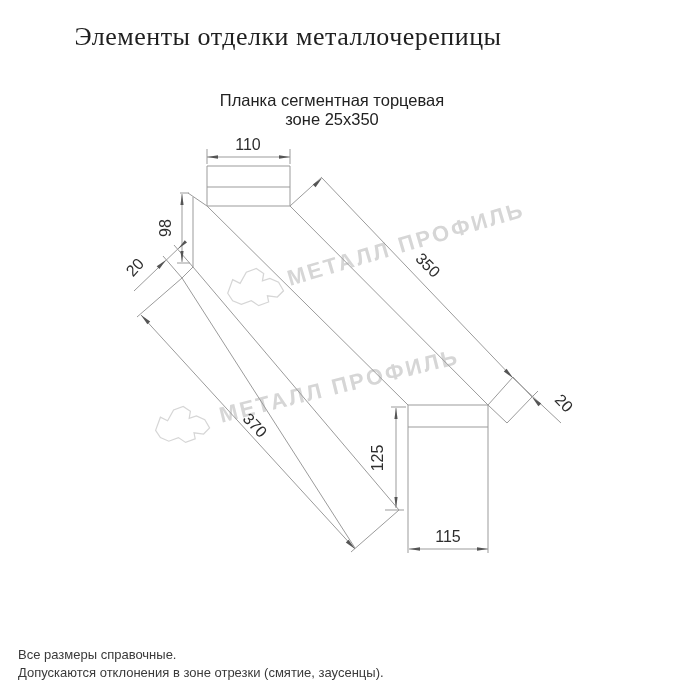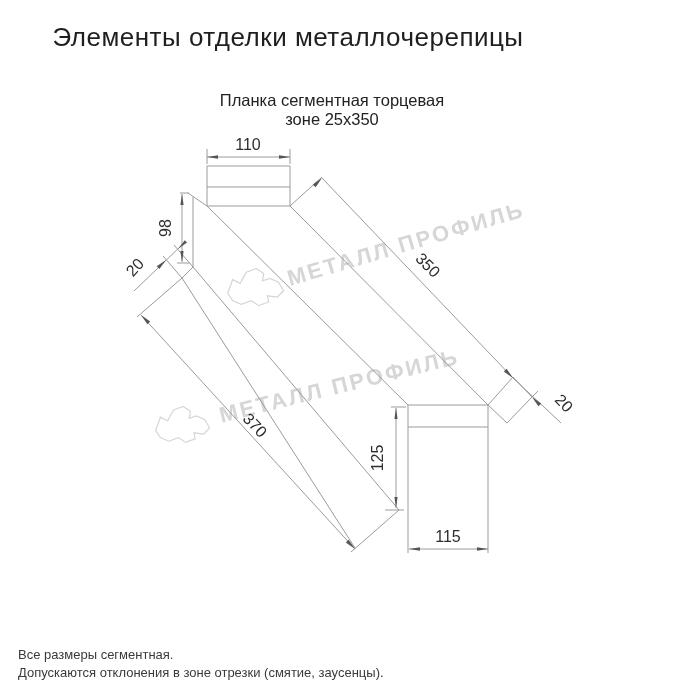--- a/index.html
+++ b/index.html
@@ -1,19 +1,19 @@
 <!DOCTYPE html>
 <html><head>
 <meta charset="utf-8">
 <style>
   html,body{margin:0;padding:0;}
   body{width:700px;height:700px;position:relative;background:#ffffff;overflow:hidden;
        font-family:"Liberation Sans", sans-serif;}
   .page-title{position:absolute;top:22px;left:0;width:576px;text-align:center;
-       font-size:26px;letter-spacing:.5px;color:#1f1f1f;}
+       font-size:26px;letter-spacing:.5px;color:#1f1f1f;font-family:Liberation Serif, serif;}
   .subtitle{position:absolute;top:91px;left:0;width:664px;text-align:center;
        font-size:16.5px;line-height:19px;color:#222;}
   .footer-note{position:absolute;left:18px;font-size:13px;color:#3a3a3a;}
   .fn1{top:647px;} .fn2{top:665px;text-align:right;}
   svg{position:absolute;top:0;left:0;}
   .dim-label{font-size:16px;font-family:"Liberation Sans",sans-serif;}
   .wm-text{font-size:22px;font-weight:bold;letter-spacing:2.5px;
        font-family:"Liberation Sans",sans-serif;}
 </style>
 </head>
@@ -96,14 +96,14 @@
     <text class="dim-label" transform="translate(171,228) rotate(-90)" text-anchor="middle">98</text>
     <text class="dim-label" transform="translate(139,271) rotate(-48)" text-anchor="middle">20</text>
     <text class="dim-label" transform="translate(424,269) rotate(45)" text-anchor="middle">350</text>
     <text class="dim-label" transform="translate(560,407) rotate(46)" text-anchor="middle">20</text>
     <text class="dim-label" transform="translate(251,429) rotate(46)" text-anchor="middle">370</text>
     <text class="dim-label" transform="translate(383,458) rotate(-90)" text-anchor="middle">125</text>
     <text class="dim-label" transform="translate(448,542)" text-anchor="middle">115</text>
   </g>
 </svg>
 
-<div class="footer-note fn1">Все размеры сегментная.</div>
+<div class="footer-note fn1">Все размеры справочные.</div>
 <div class="footer-note fn2">Допускаются отклонения в зоне отрезки (смятие, заусенцы).</div>
 
 </body></html>

